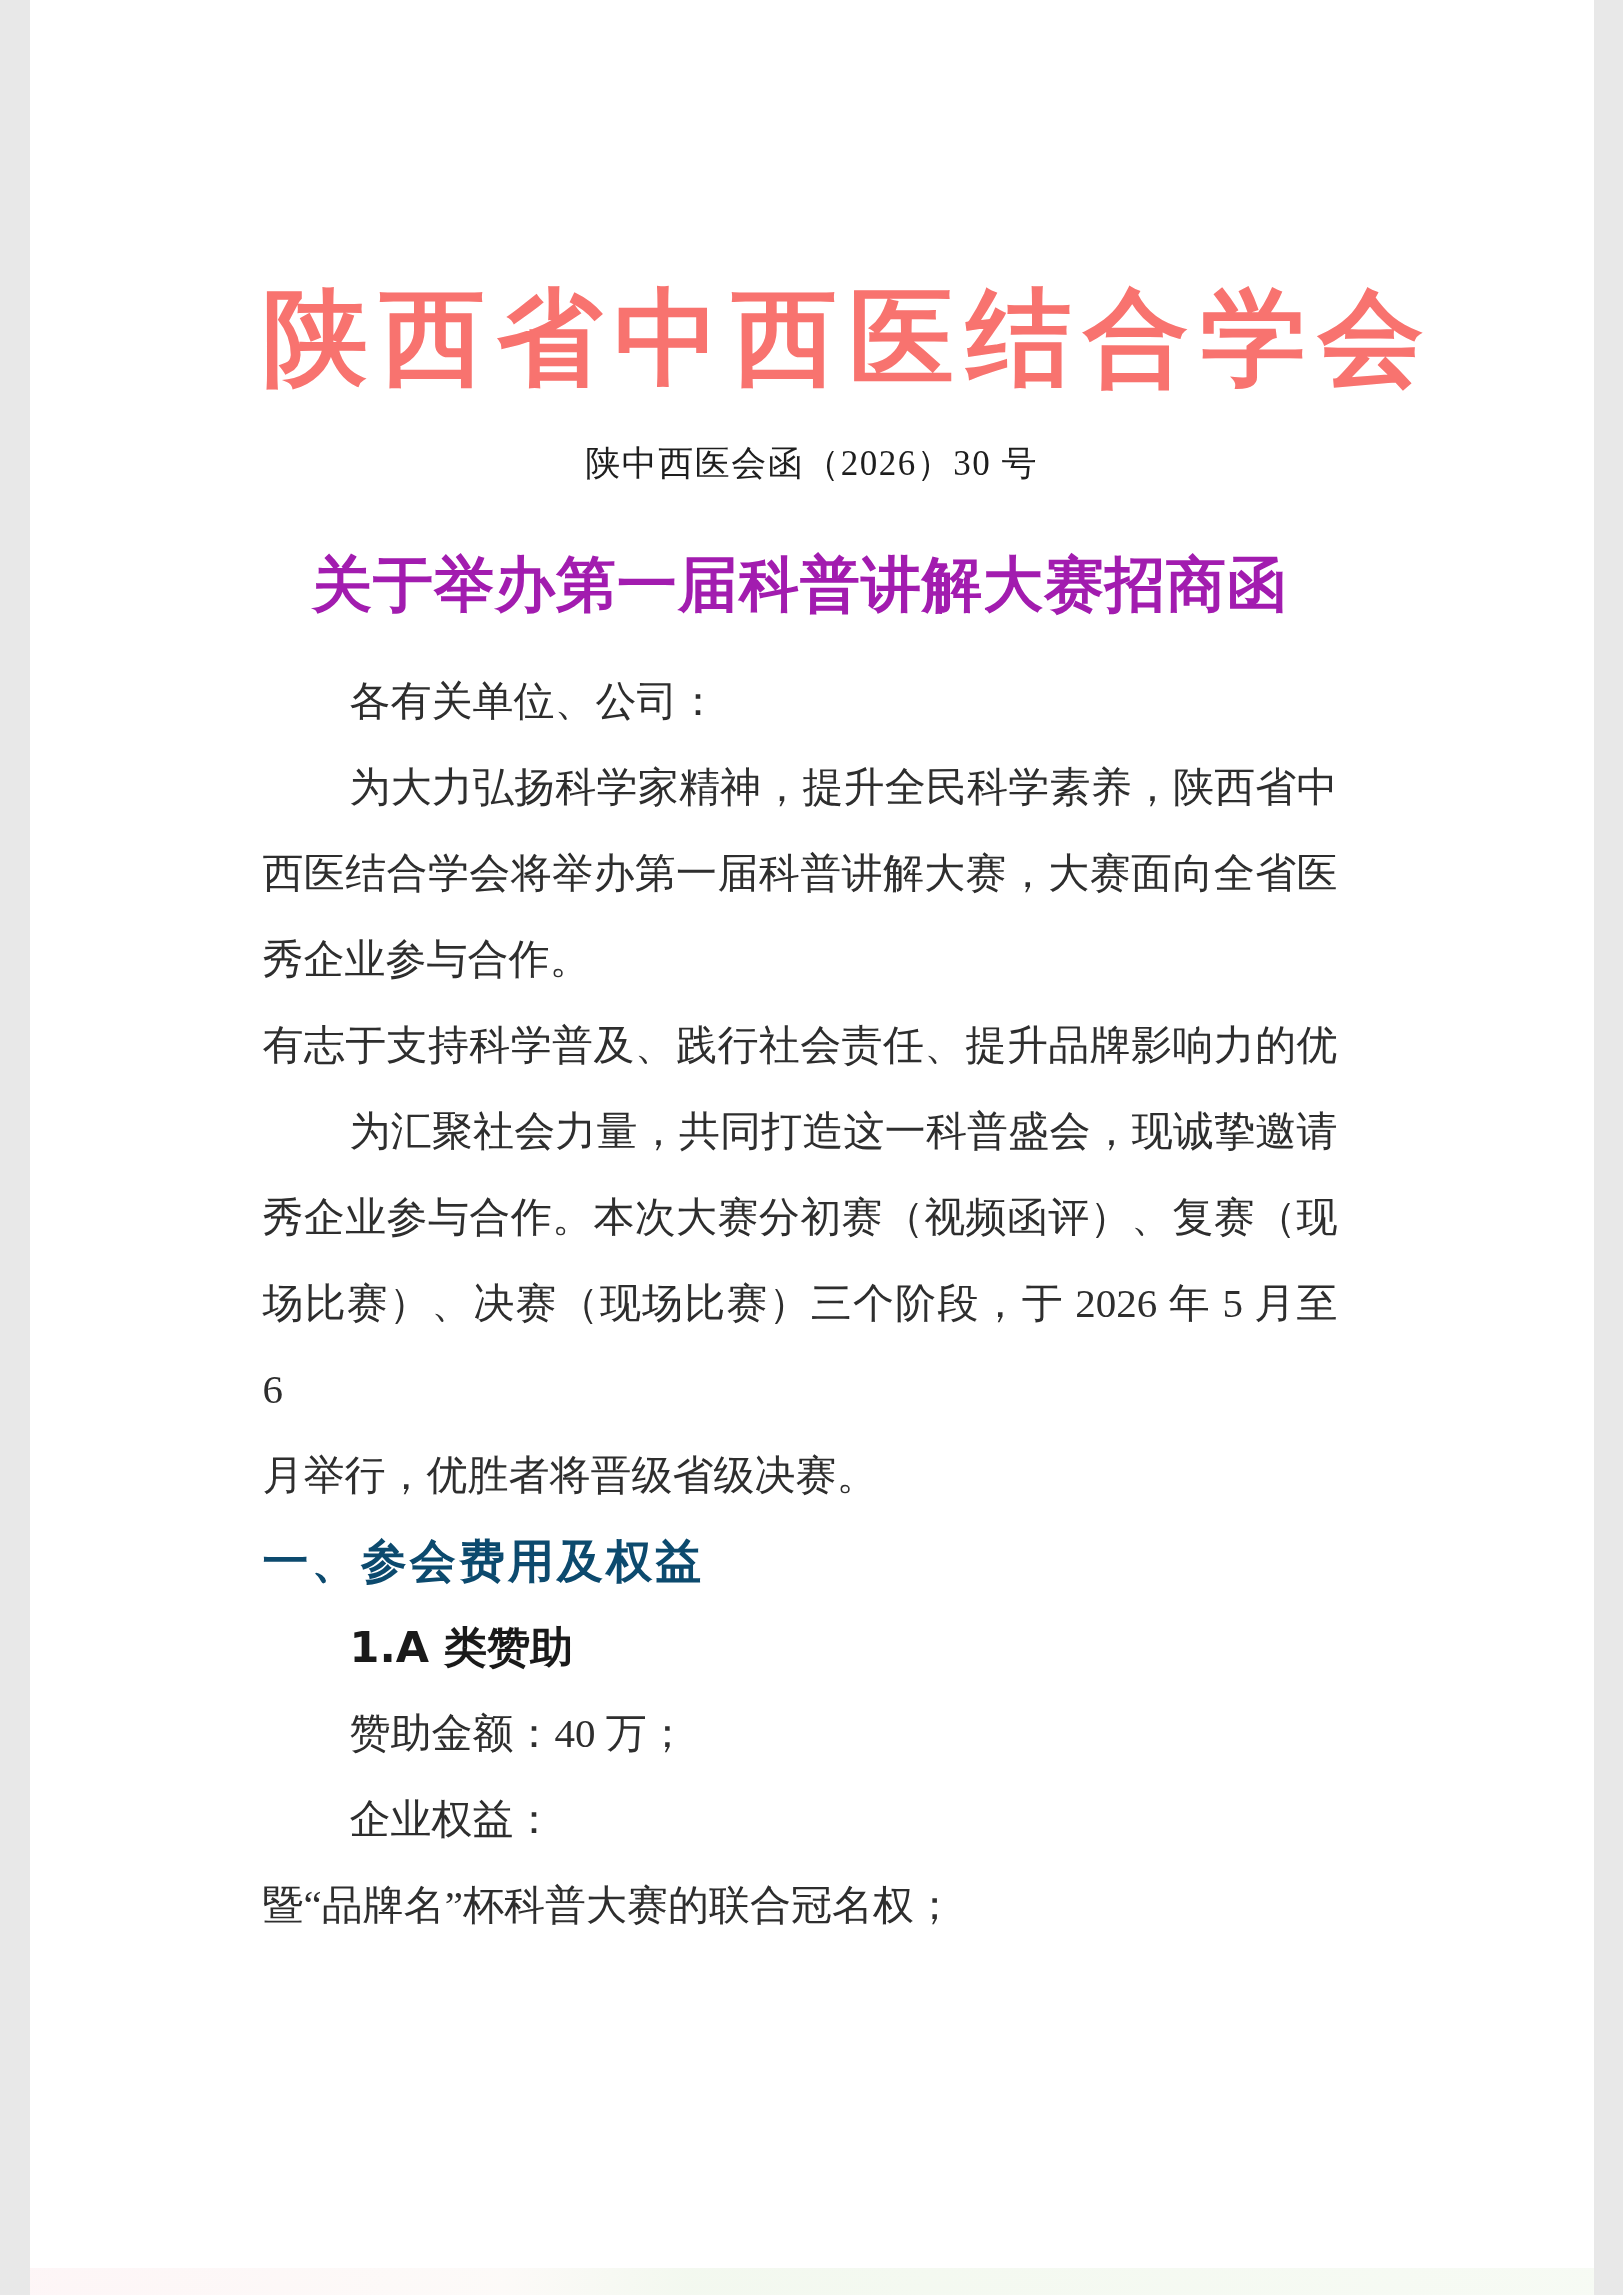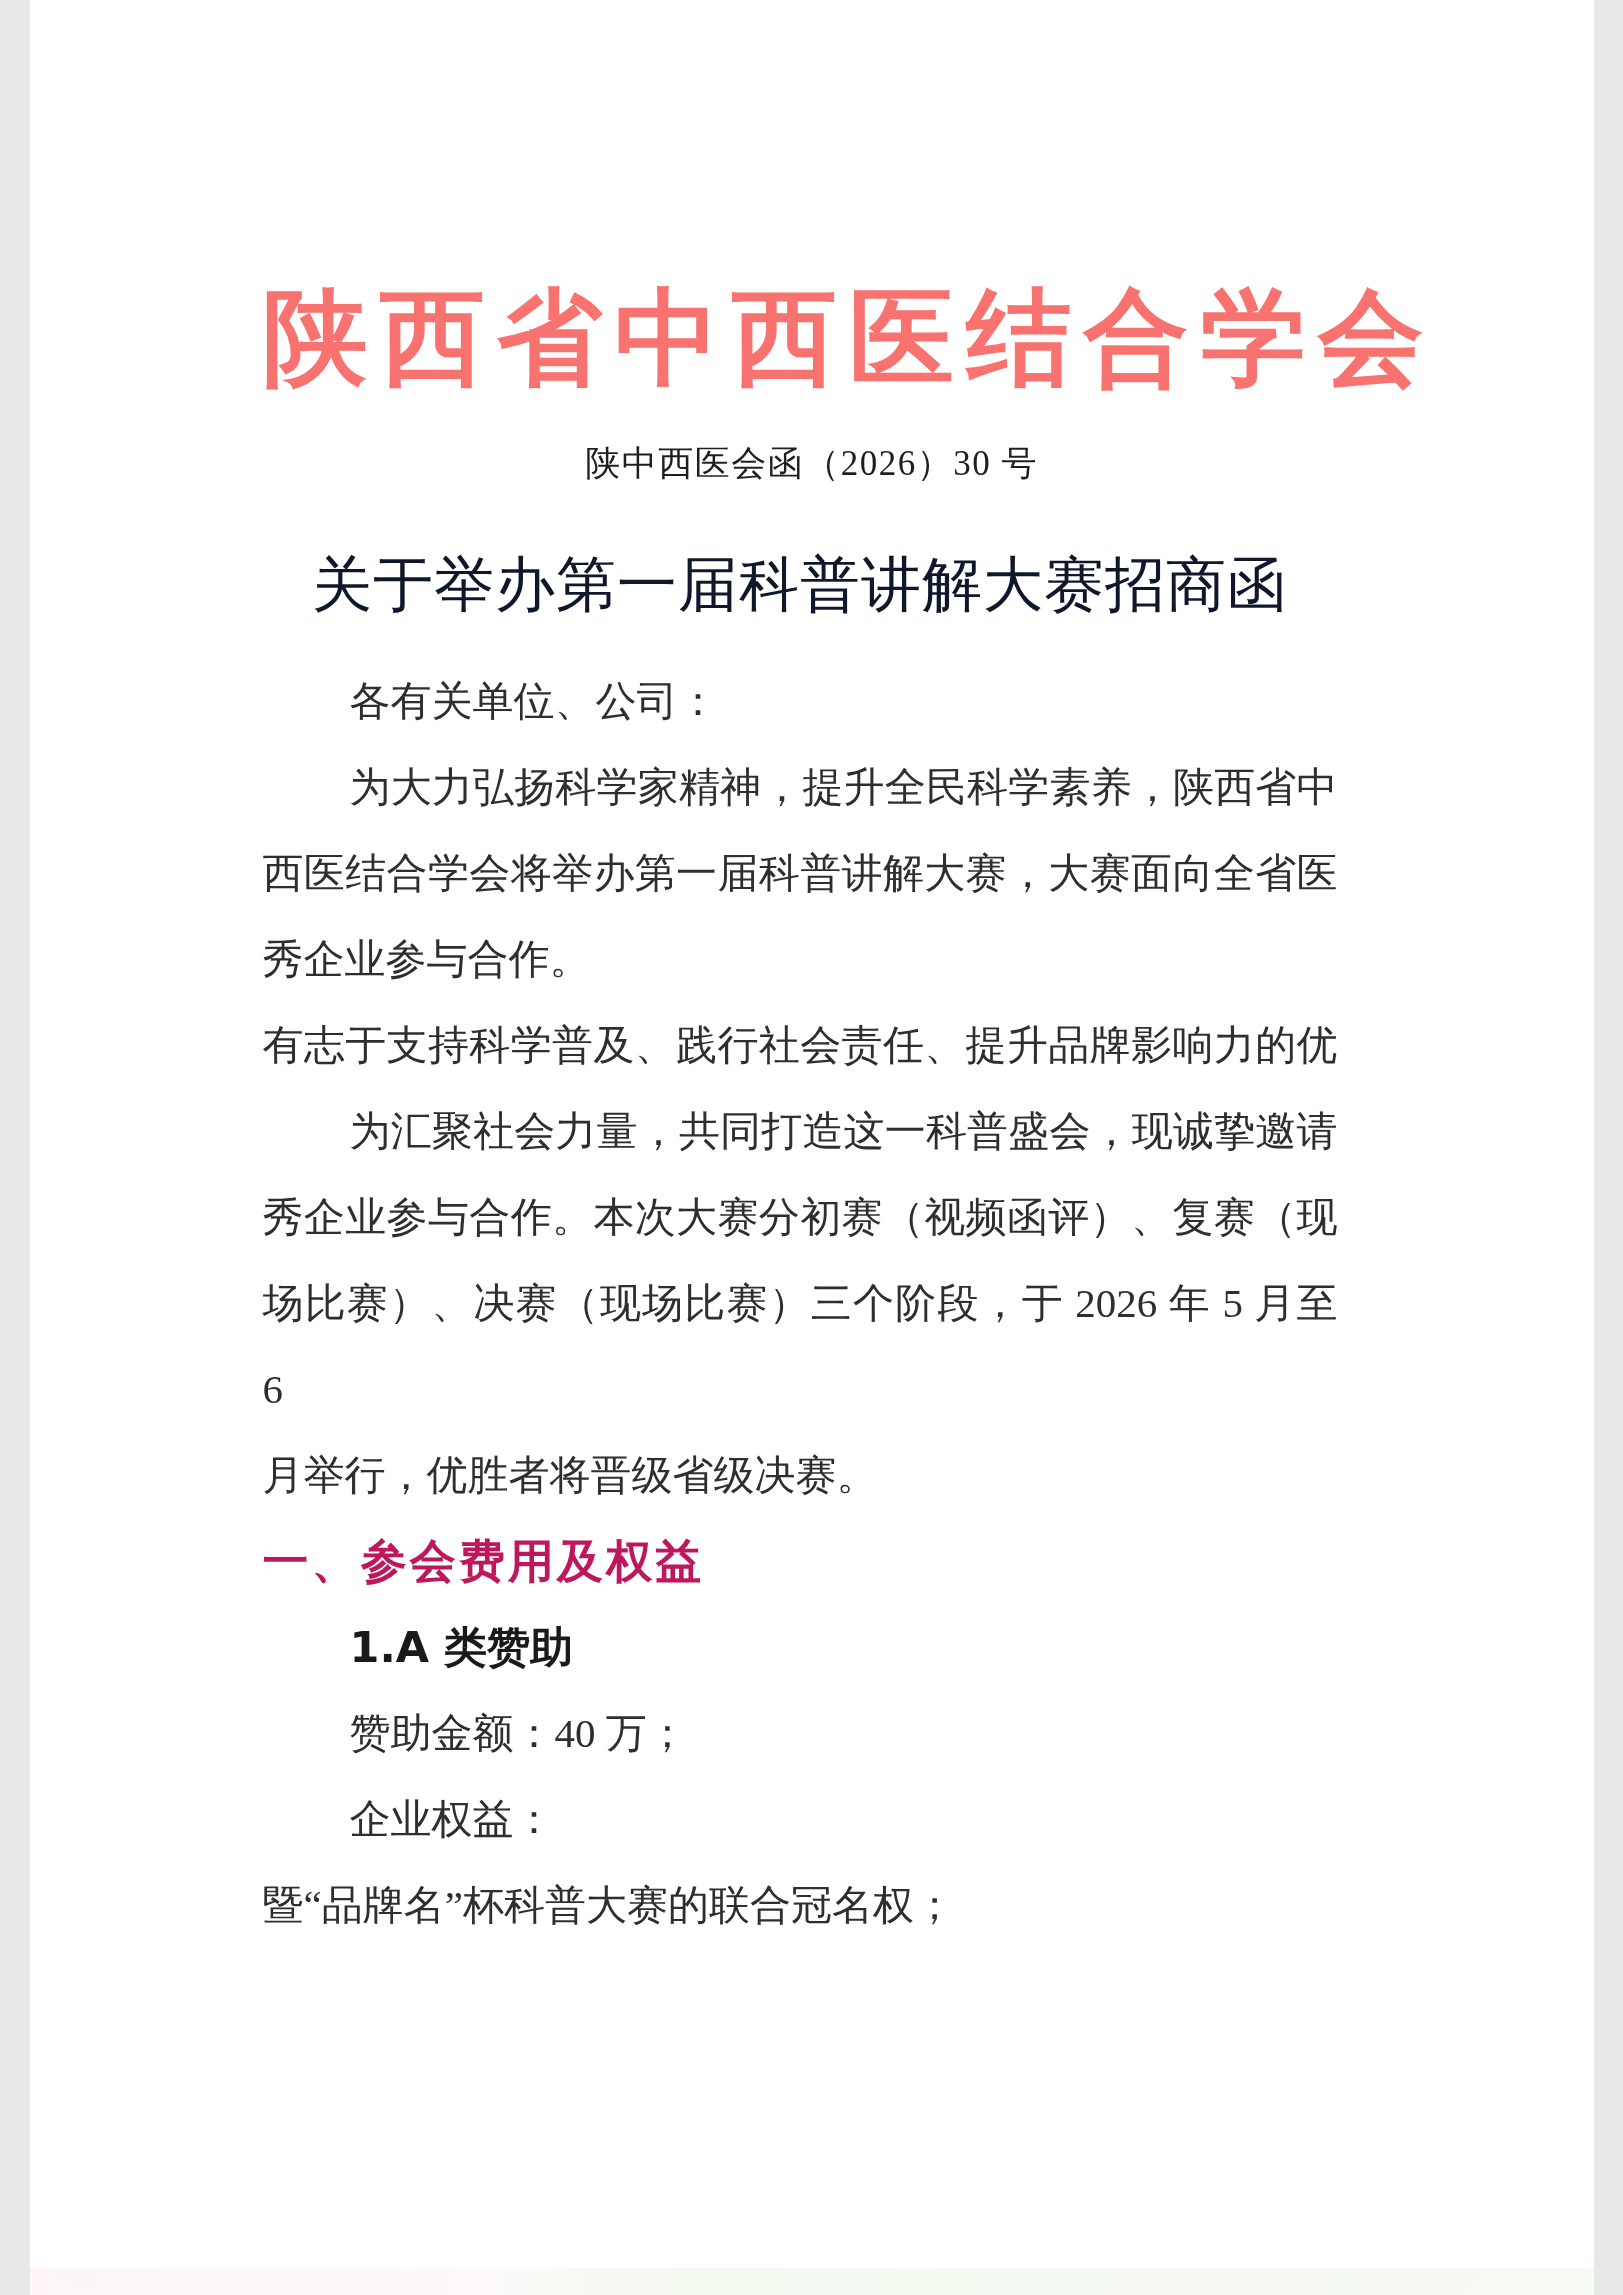--- a/index.html
+++ b/index.html
@@ -28,39 +28,39 @@
     margin-top: 51px;
     font-size: 35px;
     line-height: 38px;
     letter-spacing: 1.5px;
     color: #1e1e1e;
   }
   .letter-title {
     margin: 69px 0 0 0;
     font-size: 60px;
     line-height: 66px;
-    font-weight: normal;
+    font-weight: bold;
     letter-spacing: 1px;
-    color: #0f172a;
+    color: #a21caf;
     font-family: "Liberation Serif", "DejaVu Serif", serif;
   }
   .lines { margin-top: 40px; }
   .line {
     font-size: 41px;
     line-height: 86px;
     color: #2e2e2e;
   }
   .ind { padding-left: 87px; }
   .jf { text-align: justify; text-align-last: justify; }
   .h1 {
     font-family: "DejaVu Sans", "Liberation Sans", sans-serif;
     font-weight: bold;
     font-size: 46px;
     letter-spacing: 3.1px;
-    color: #be185d;
+    color: #0c4a6e;
   }
   .h2 {
     font-family: "DejaVu Sans", "Liberation Sans", sans-serif;
     font-weight: bold;
     font-size: 43px;
     color: #1a1a1a;
   }
   .scan-band {
     position: absolute;
     left: 0; right: 0; bottom: 0;

